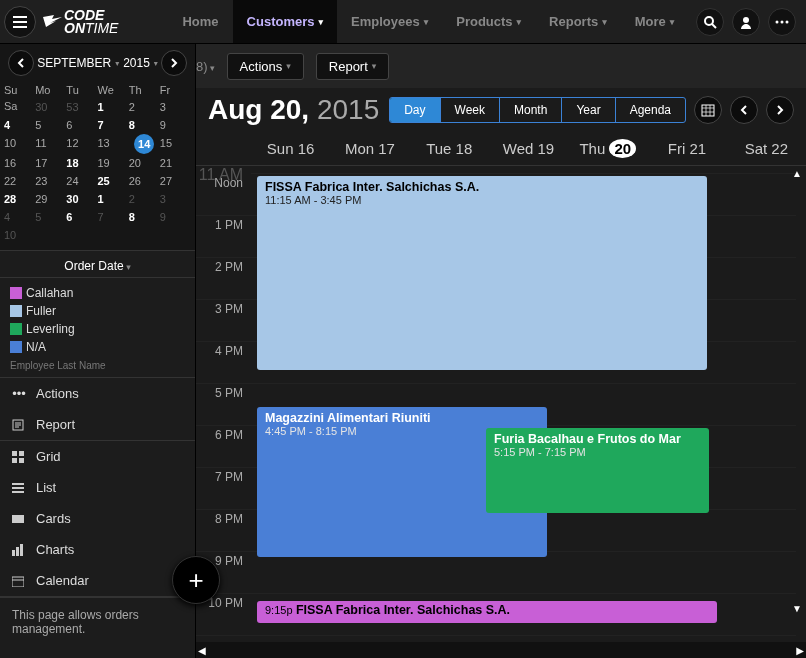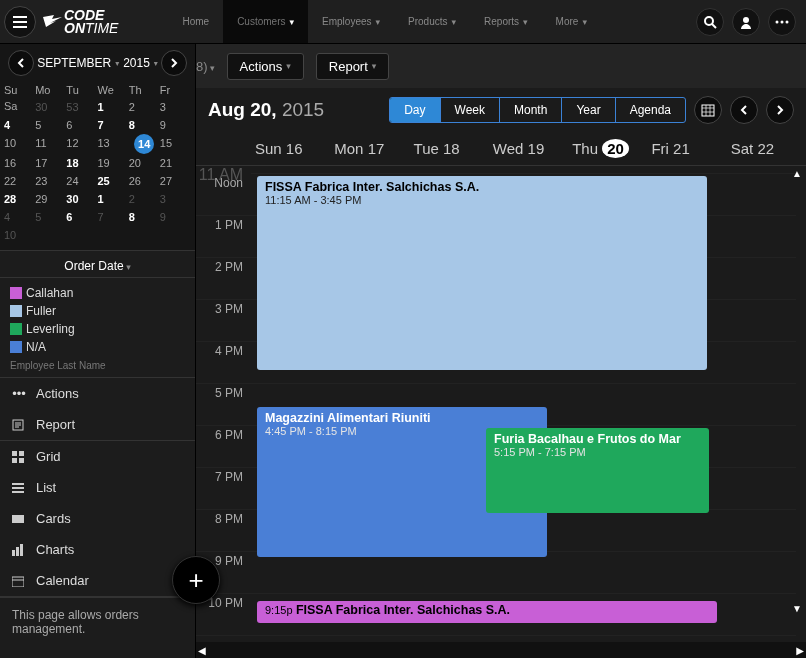--- a/index.html
+++ b/index.html
@@ -3,22 +3,22 @@
 <meta charset="utf-8">
 <style>
 * { margin: 0; padding: 0; box-sizing: border-box; font-family: "Segoe UI", Arial, sans-serif; }
 body { width: 806px; height: 658px; background: #1c1c1c; color: #ccc; overflow: hidden; position: relative; }
 
 
 .header { height: 44px; background: #1f1f1f; display: flex; align-items: center; border-bottom: 1px solid #000; }
 .menu-btn { width: 32px; height: 32px; border-radius: 50%; background: #111; margin-left: 4px; display: flex; align-items: center; justify-content: center; cursor: pointer; border: 1px solid #444; }
 .logo { margin-left: 6px; font-weight: bold; font-style: italic; color: #fff; font-size: 14px; line-height: 1; display: flex; align-items: center; }
 .nav { display: flex; margin-left: 50px; height: 100%; }
-.nav-item { padding: 0 14px; display: flex; align-items: center; color: #888; font-size: 10px; cursor: pointer; gap: 4px; }
-.nav-item.active { background: #0a0a0a; color: #737373; }
+.nav-item { padding: 0 14px; display: flex; align-items: center; color: #888; font-size: 13px; cursor: pointer; gap: 4px; font-weight: bold; }
+.nav-item.active { background: #0a0a0a; color: #c4b5fd; }
 .header-icons { margin-left: auto; display: flex; gap: 8px; margin-right: 10px; }
 .hdr-icon { width: 28px; height: 28px; border-radius: 50%; background: #111; display: flex; align-items: center; justify-content: center; cursor: pointer; border: 1px solid #333; color: #fff; font-size: 13px; }
 
 
 .toolbar { height: 44px; background: #242424; display: flex; align-items: center; padding-left: 118px; gap: 12px; font-size: 13px; }
 .tb-label { color: #888; }
 .tb-btn { background: #111; border: 1px solid #444; color: #fff; padding: 5px 12px; border-radius: 3px; cursor: pointer; display: inline-flex; align-items: center; gap: 4px; font-size: 13px; }
 
 
 .sidebar { position: absolute; left: 0; top: 44px; width: 196px; bottom: 0; background: #1c1c1c; border-right: 1px solid #000; overflow: hidden; }
@@ -49,32 +49,32 @@
 
 
 .helper { padding: 10px 12px; font-size: 12px; color: #aaa; border-top: 1px solid #333; }
 
 
 .fab { position: absolute; left: 172px; bottom: 54px; width: 48px; height: 48px; border-radius: 50%; background: #000; color: #fff; display: flex; align-items: center; justify-content: center; font-size: 26px; cursor: pointer; z-index: 50; box-shadow: 0 2px 6px #000; border: 1px solid #333; }
 
 
 .main { position: absolute; left: 196px; top: 88px; right: 0; bottom: 0; background: #1b1b1b; }
 .main-hdr { height: 44px; display: flex; align-items: center; padding: 0 12px; }
-.date-title { font-size: 19px; color: #fff; }
+.date-title { font-size: 28px; color: #fff; }
 .date-title .day { font-weight: bold; }
 .date-title .year { color: #aaa; }
 .view-tabs { margin-left: auto; display: flex; border: 1px solid #3b82d6; border-radius: 3px; overflow: hidden; height: 26px; }
 .vtab { padding: 0 14px; display: flex; align-items: center; font-size: 12px; color: #fff; cursor: pointer; border-left: 1px solid #3b82d6; }
 .vtab:first-child { border-left: none; }
 .vtab.active { background: #2e88d6; }
 .hdr-circle { width: 28px; height: 28px; border-radius: 50%; background: #0c0c0c; border: 1px solid #444; display: flex; align-items: center; justify-content: center; cursor: pointer; color: #fff; margin-left: 8px; }
 
 
 .day-headers { display: flex; padding-left: 55px; border-bottom: 1px solid #333; background: #1b1b1b; }
-.day-h { flex: 1; text-align: left; padding: 8px 4px; font-size: 15px; color: #ccc; white-space: nowrap; }
+.day-h { flex: 1; text-align: center; padding: 8px 4px; font-size: 15px; color: #ccc; white-space: nowrap; }
 .day-h.today .num { background: #fff; color: #000; border-radius: 50%; padding: 1px 5px; font-weight: bold; }
 
 
 .time-grid { position: relative; overflow: hidden; height: 470px; }
 .time-col { position: absolute; left: 0; top: 0; width: 55px; }
 .time-slot { height: 42px; text-align: right; padding-right: 8px; font-size: 12px; color: #aaa; border-bottom: 1px solid #222; display: flex; align-items: flex-start; justify-content: flex-end; padding-top: 2px; }
 .grid-lines { position: absolute; left: 55px; right: 10px; top: 0; }
 .grid-row { height: 42px; border-bottom: 1px solid #222; }
 
 

